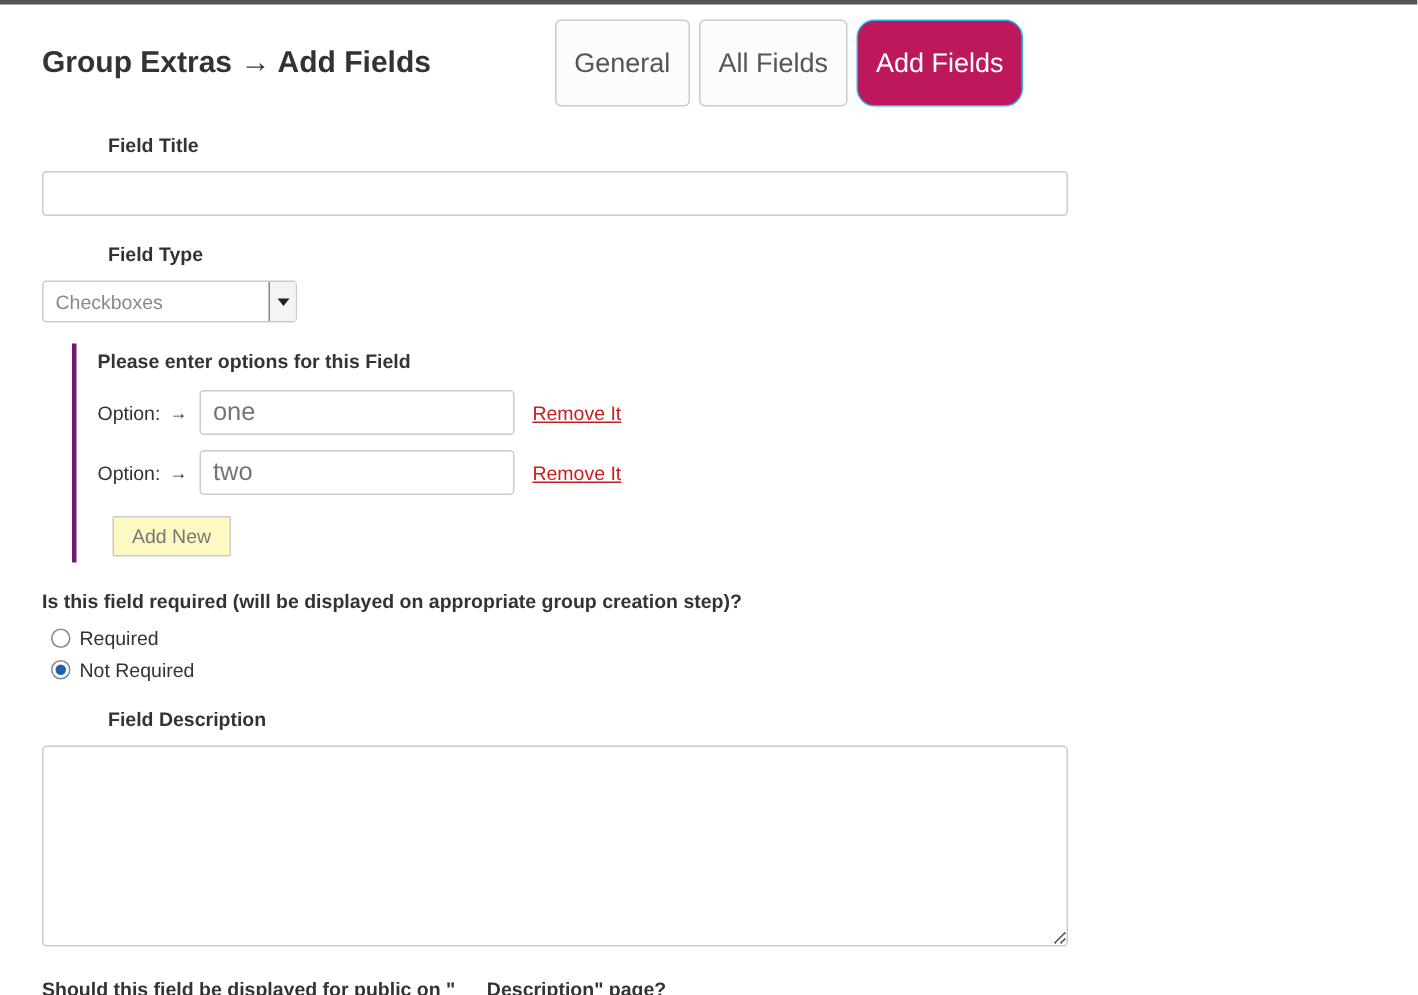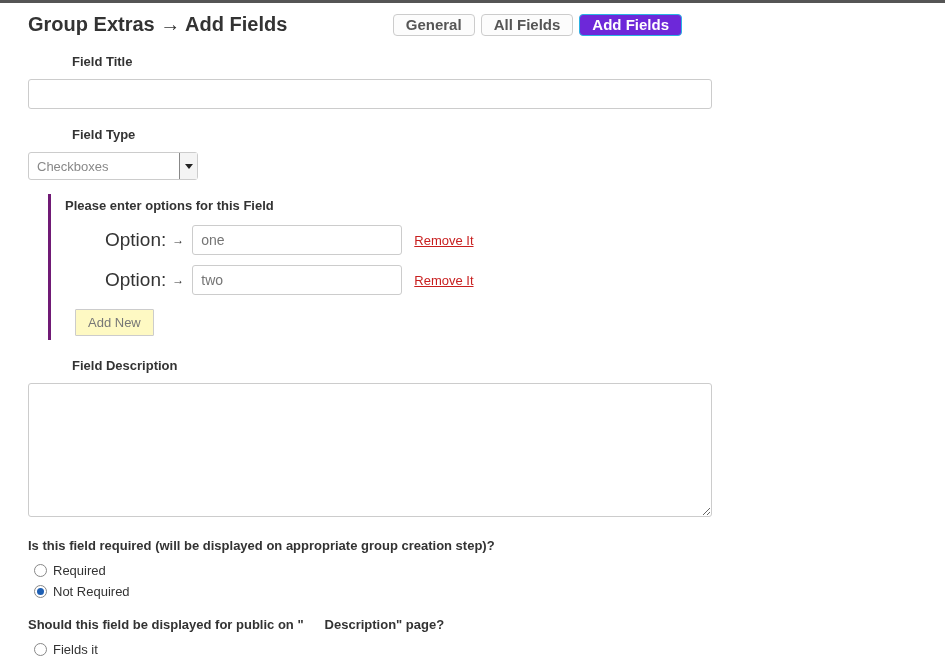--- a/index.html
+++ b/index.html
@@ -30,34 +30,34 @@
     color: #333;
     flex: 0 0 auto;
   }
   .header-spacer { flex: 1; }
   .tabs {
     display: flex;
     gap: 6px;
   }
   .tab-btn {
     display: inline-block;
-    padding: 1px 12px;
-    font-size: 15px;
+    padding: 19px 12px;
+    font-size: 18px;
     color: #555;
     background: #fcfcfc;
     border: 1px solid #ccc;
     border-radius: 4px;
     cursor: pointer;
     line-height: 18px;
-    font-weight: bold;
   }
   .tab-btn.active {
-    background: #6d28d9;
+    background: #be185d;
     border-color: #2bb3e3;
     color: #fff;
+    border-radius: 12px;
   }
   .form-section { margin-bottom: 18px; }
   .field-label {
     font-weight: bold;
     font-size: 13px;
     color: #333;
     display: block;
     margin-bottom: 10px;
     margin-left: 44px;
   }
@@ -111,36 +111,35 @@
     color: #333;
     margin-bottom: 12px;
   }
   .option-row {
     display: flex;
     align-items: center;
     gap: 4px;
     margin-bottom: 10px;
   }
   .option-label {
-    font-size: 19px;
-    color: #333;
-    margin-left: 40px;
+    font-size: 13px;
+    color: #333;
   }
   .option-arrow {
     color: #333;
     font-size: 12px;
     margin: 0 4px 0 2px;
   }
   .option-input {
     width: 210px;
     height: 30px;
     padding: 4px 8px;
     border: 1px solid #ccc;
     border-radius: 3px;
-    font-size: 14px;
+    font-size: 17px;
     color: #888;
   }
   .remove-link {
     color: #c81e1e;
     text-decoration: underline;
     font-size: 13px;
     margin-left: 8px;
     cursor: pointer;
   }
   .add-new-btn {
@@ -248,34 +247,34 @@
         <span class="option-arrow">→</span>
         <input type="text" class="option-input" placeholder="two" style="">
         <span class="remove-link">Remove It</span>
       </div>
 
       <div class="add-new-btn">Add New</div>
     </div>
   </div>
 
   <div class="form-section">
-    <label class="field-label">Field Description</label>
-    <textarea class="textarea" style=""></textarea>
-  </div>
-
-  <div class="form-section">
     <span class="question-label">Is this field required (will be displayed on appropriate group creation step)?</span>
     <div class="radio-row">
       <span class="radio"></span>
       <span class="radio-label">Required</span>
     </div>
     <div class="radio-row">
       <span class="radio checked"></span>
       <span class="radio-label">Not Required</span>
     </div>
+  </div>
+
+  <div class="form-section">
+    <label class="field-label">Field Description</label>
+    <textarea class="textarea" style=""></textarea>
   </div>
 
   <div class="form-section">
     <span class="question-label">
       <span>Should this field be displayed for public on "</span><span class="desc-underline">Description</span><span>" page?</span>
     </span>
     <div class="radio-row">
       <span class="radio"></span>
       <span class="radio-label">Fields it</span>
     </div>

